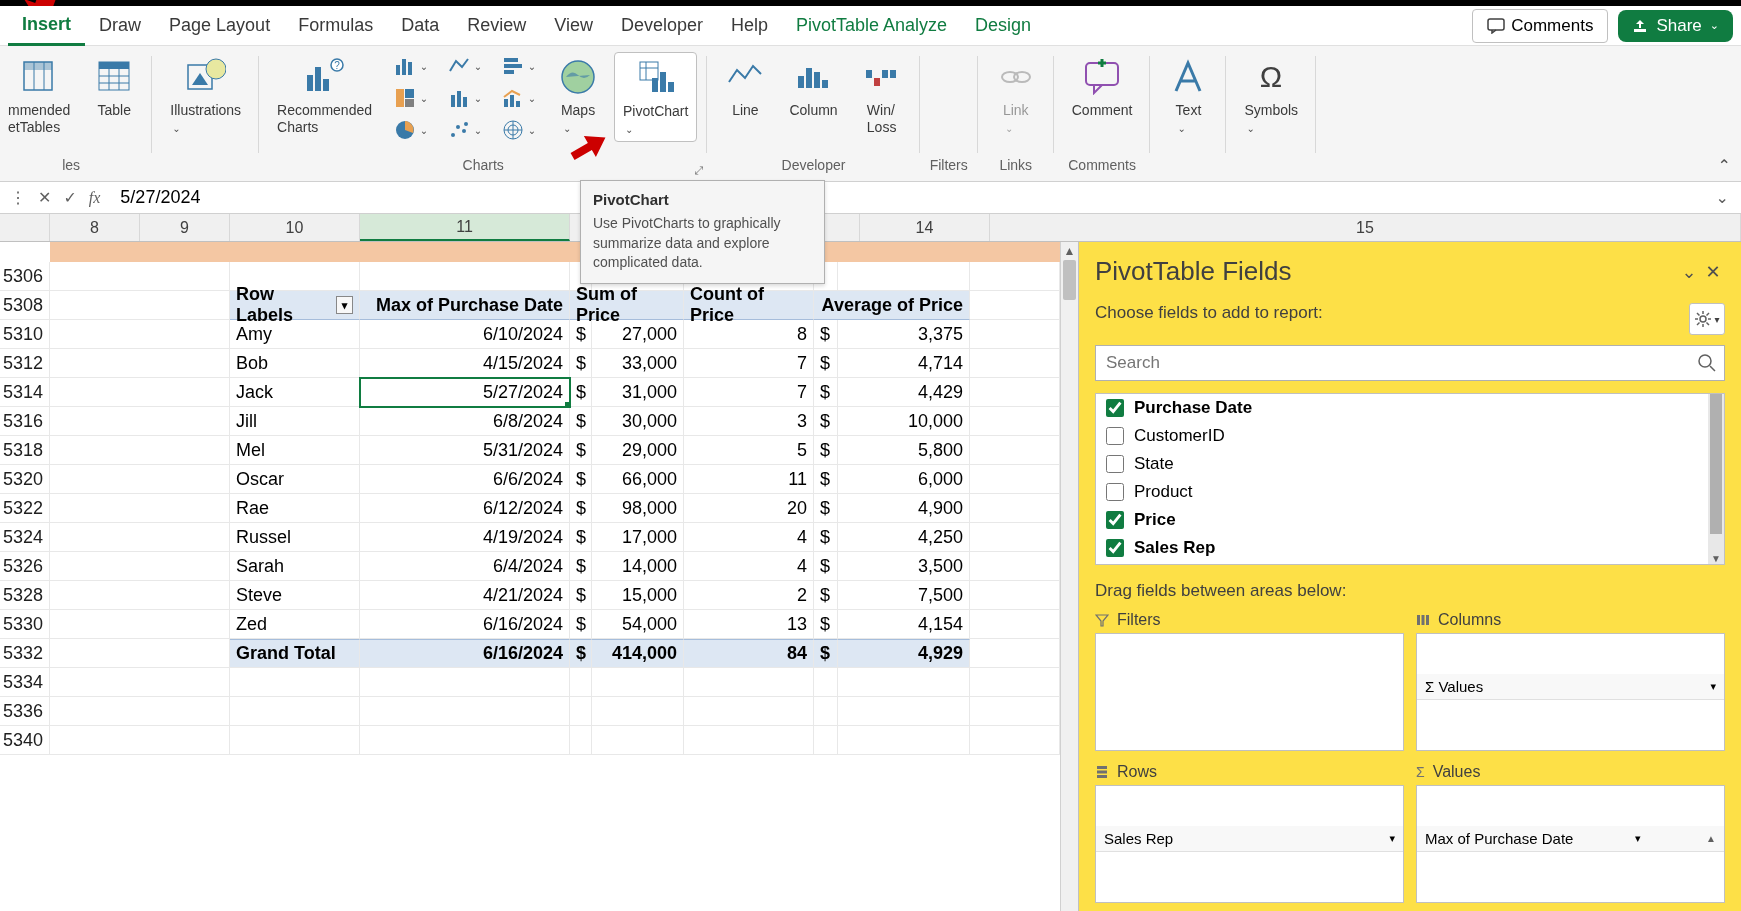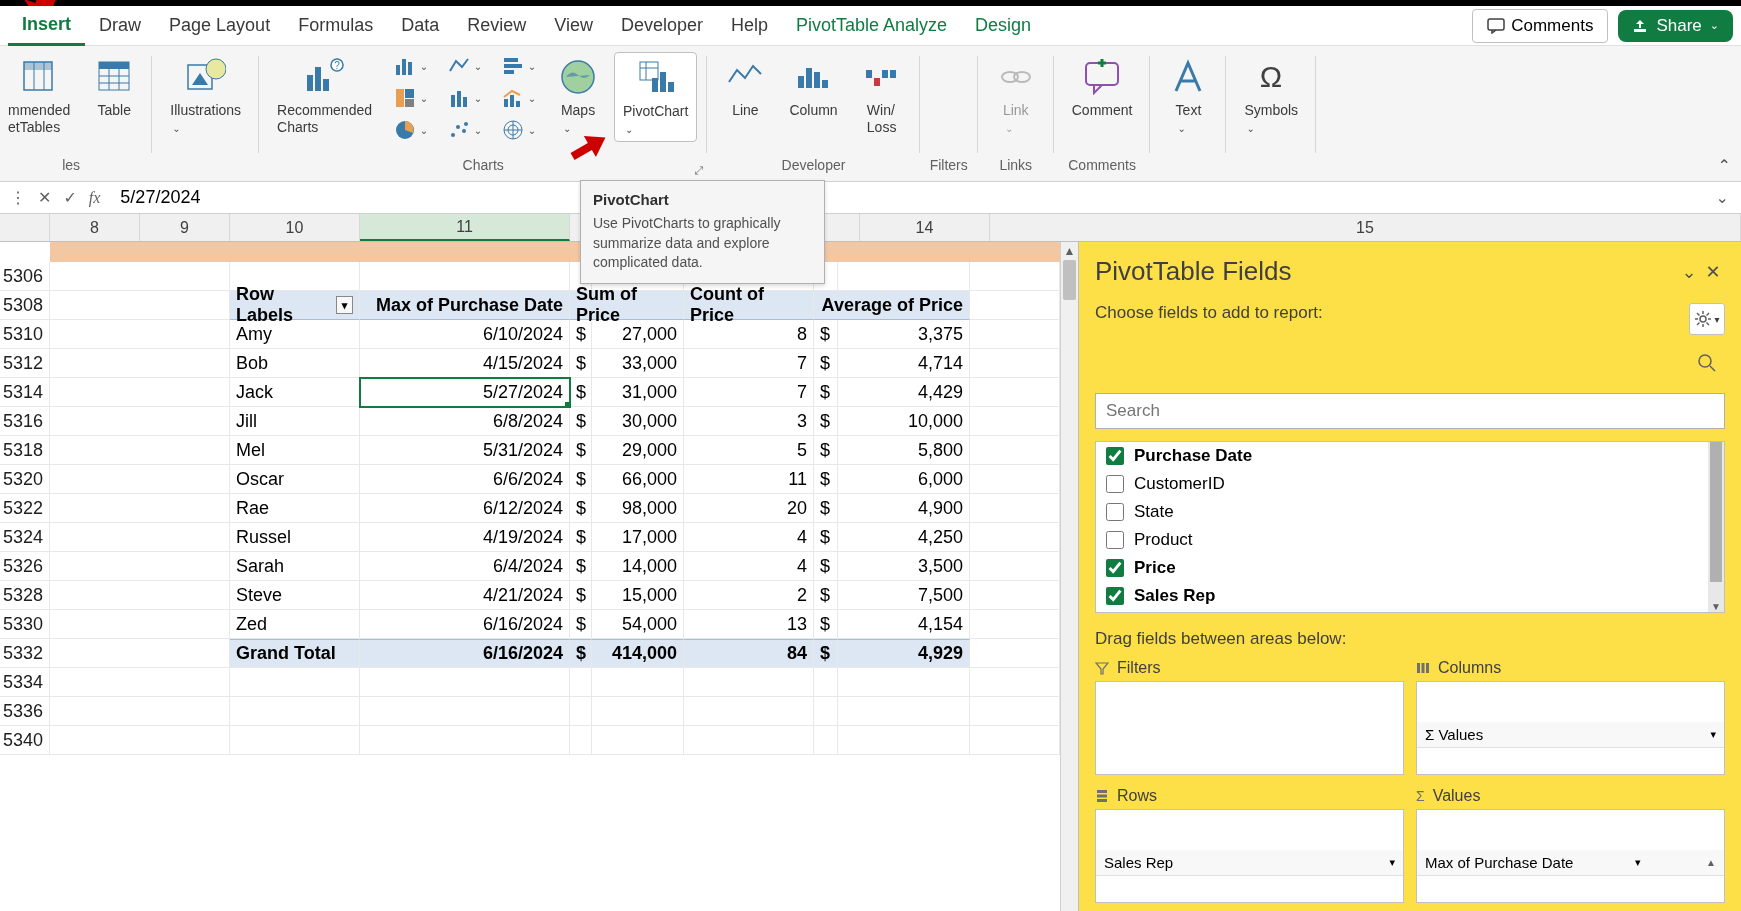--- a/index.html
+++ b/index.html
@@ -93,21 +93,21 @@
 
 
 .pane { flex: 1; background: #fde047; border-left: 1px solid #c0c0c0; padding: 14px 16px 8px 16px; display: flex; flex-direction: column; overflow: hidden; }
 .pane-header { display: flex; align-items: center; margin-bottom: 16px; }
 .pane-title { font-size: 26px; color: #404040; flex: 1; }
 .pane-ctrl { width: 24px; text-align: center; font-size: 18px; color: #505050; cursor: pointer; }
 .pane-sub { font-size: 17px; color: #404040; margin-bottom: 10px; display: flex; }
 .pane-gear { margin-left: auto; width: 36px; height: 32px; border: 1px solid #c0c0c0; border-radius: 3px; display: flex; align-items: center; justify-content: center; background: #fff; }
 
 .search-wrap { position: relative; margin-bottom: 12px; }
-.search-input { width: 100%; height: 36px; border: 1px solid #b0b0b0; padding: 4px 34px 4px 10px; font-size: 17px; background: #fff; margin-top: 48px; }
+.search-input { width: 100%; height: 36px; border: 1px solid #b0b0b0; padding: 4px 34px 4px 10px; font-size: 17px; background: #fff; }
 .search-icon { position: absolute; right: 8px; top: 8px; color: #606060; }
 
 .field-list { background: #fff; border: 1px solid #c0c0c0; height: 172px; overflow-y: auto; position: relative; }
 .field-item { display: flex; align-items: center; padding: 4px 10px; font-size: 17px; gap: 10px; }
 .field-item input[type=checkbox] { width: 18px; height: 18px; accent-color: #107c41; }
 .field-item.checked label { font-weight: 600; }
 .field-scroll { position: absolute; right: 0; top: 0; bottom: 0; width: 16px; background: #e8e8e8; }
 .field-scroll-thumb { position: absolute; top: 0; left: 2px; right: 2px; height: 140px; background: #b0b0b0; }
 
 .drag-hint { font-size: 17px; color: #404040; margin: 16px 0 10px 0; }

